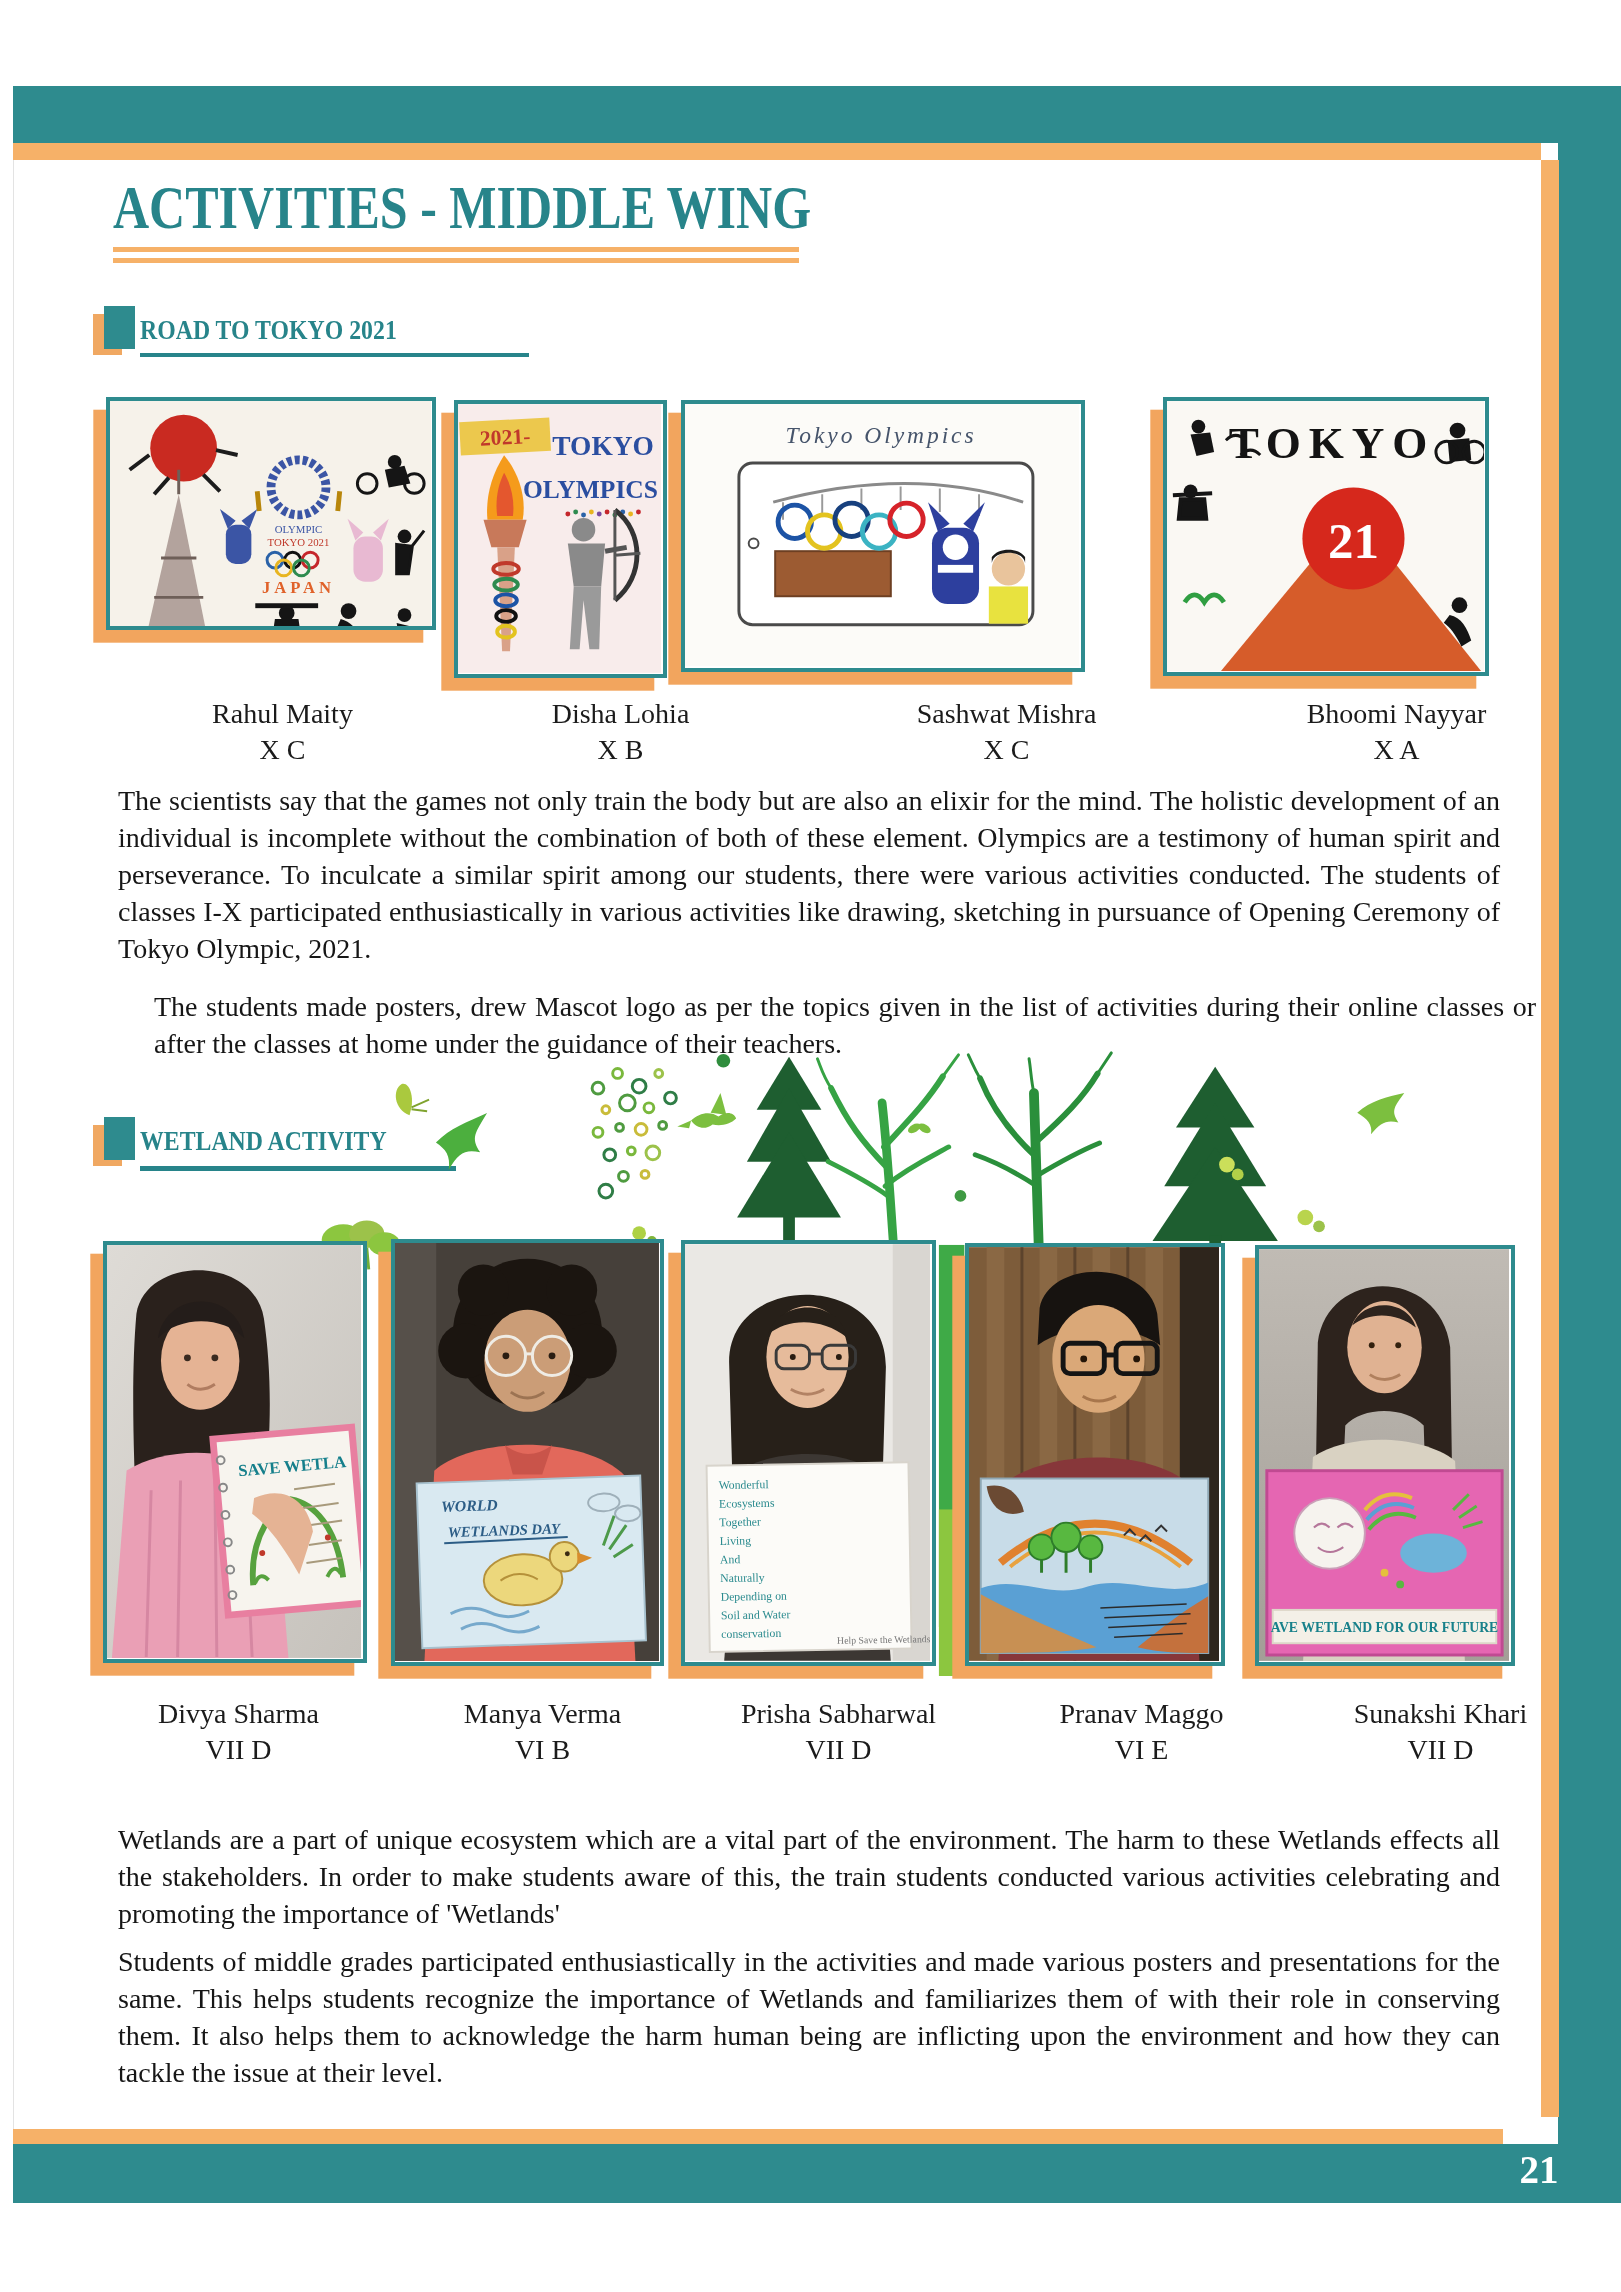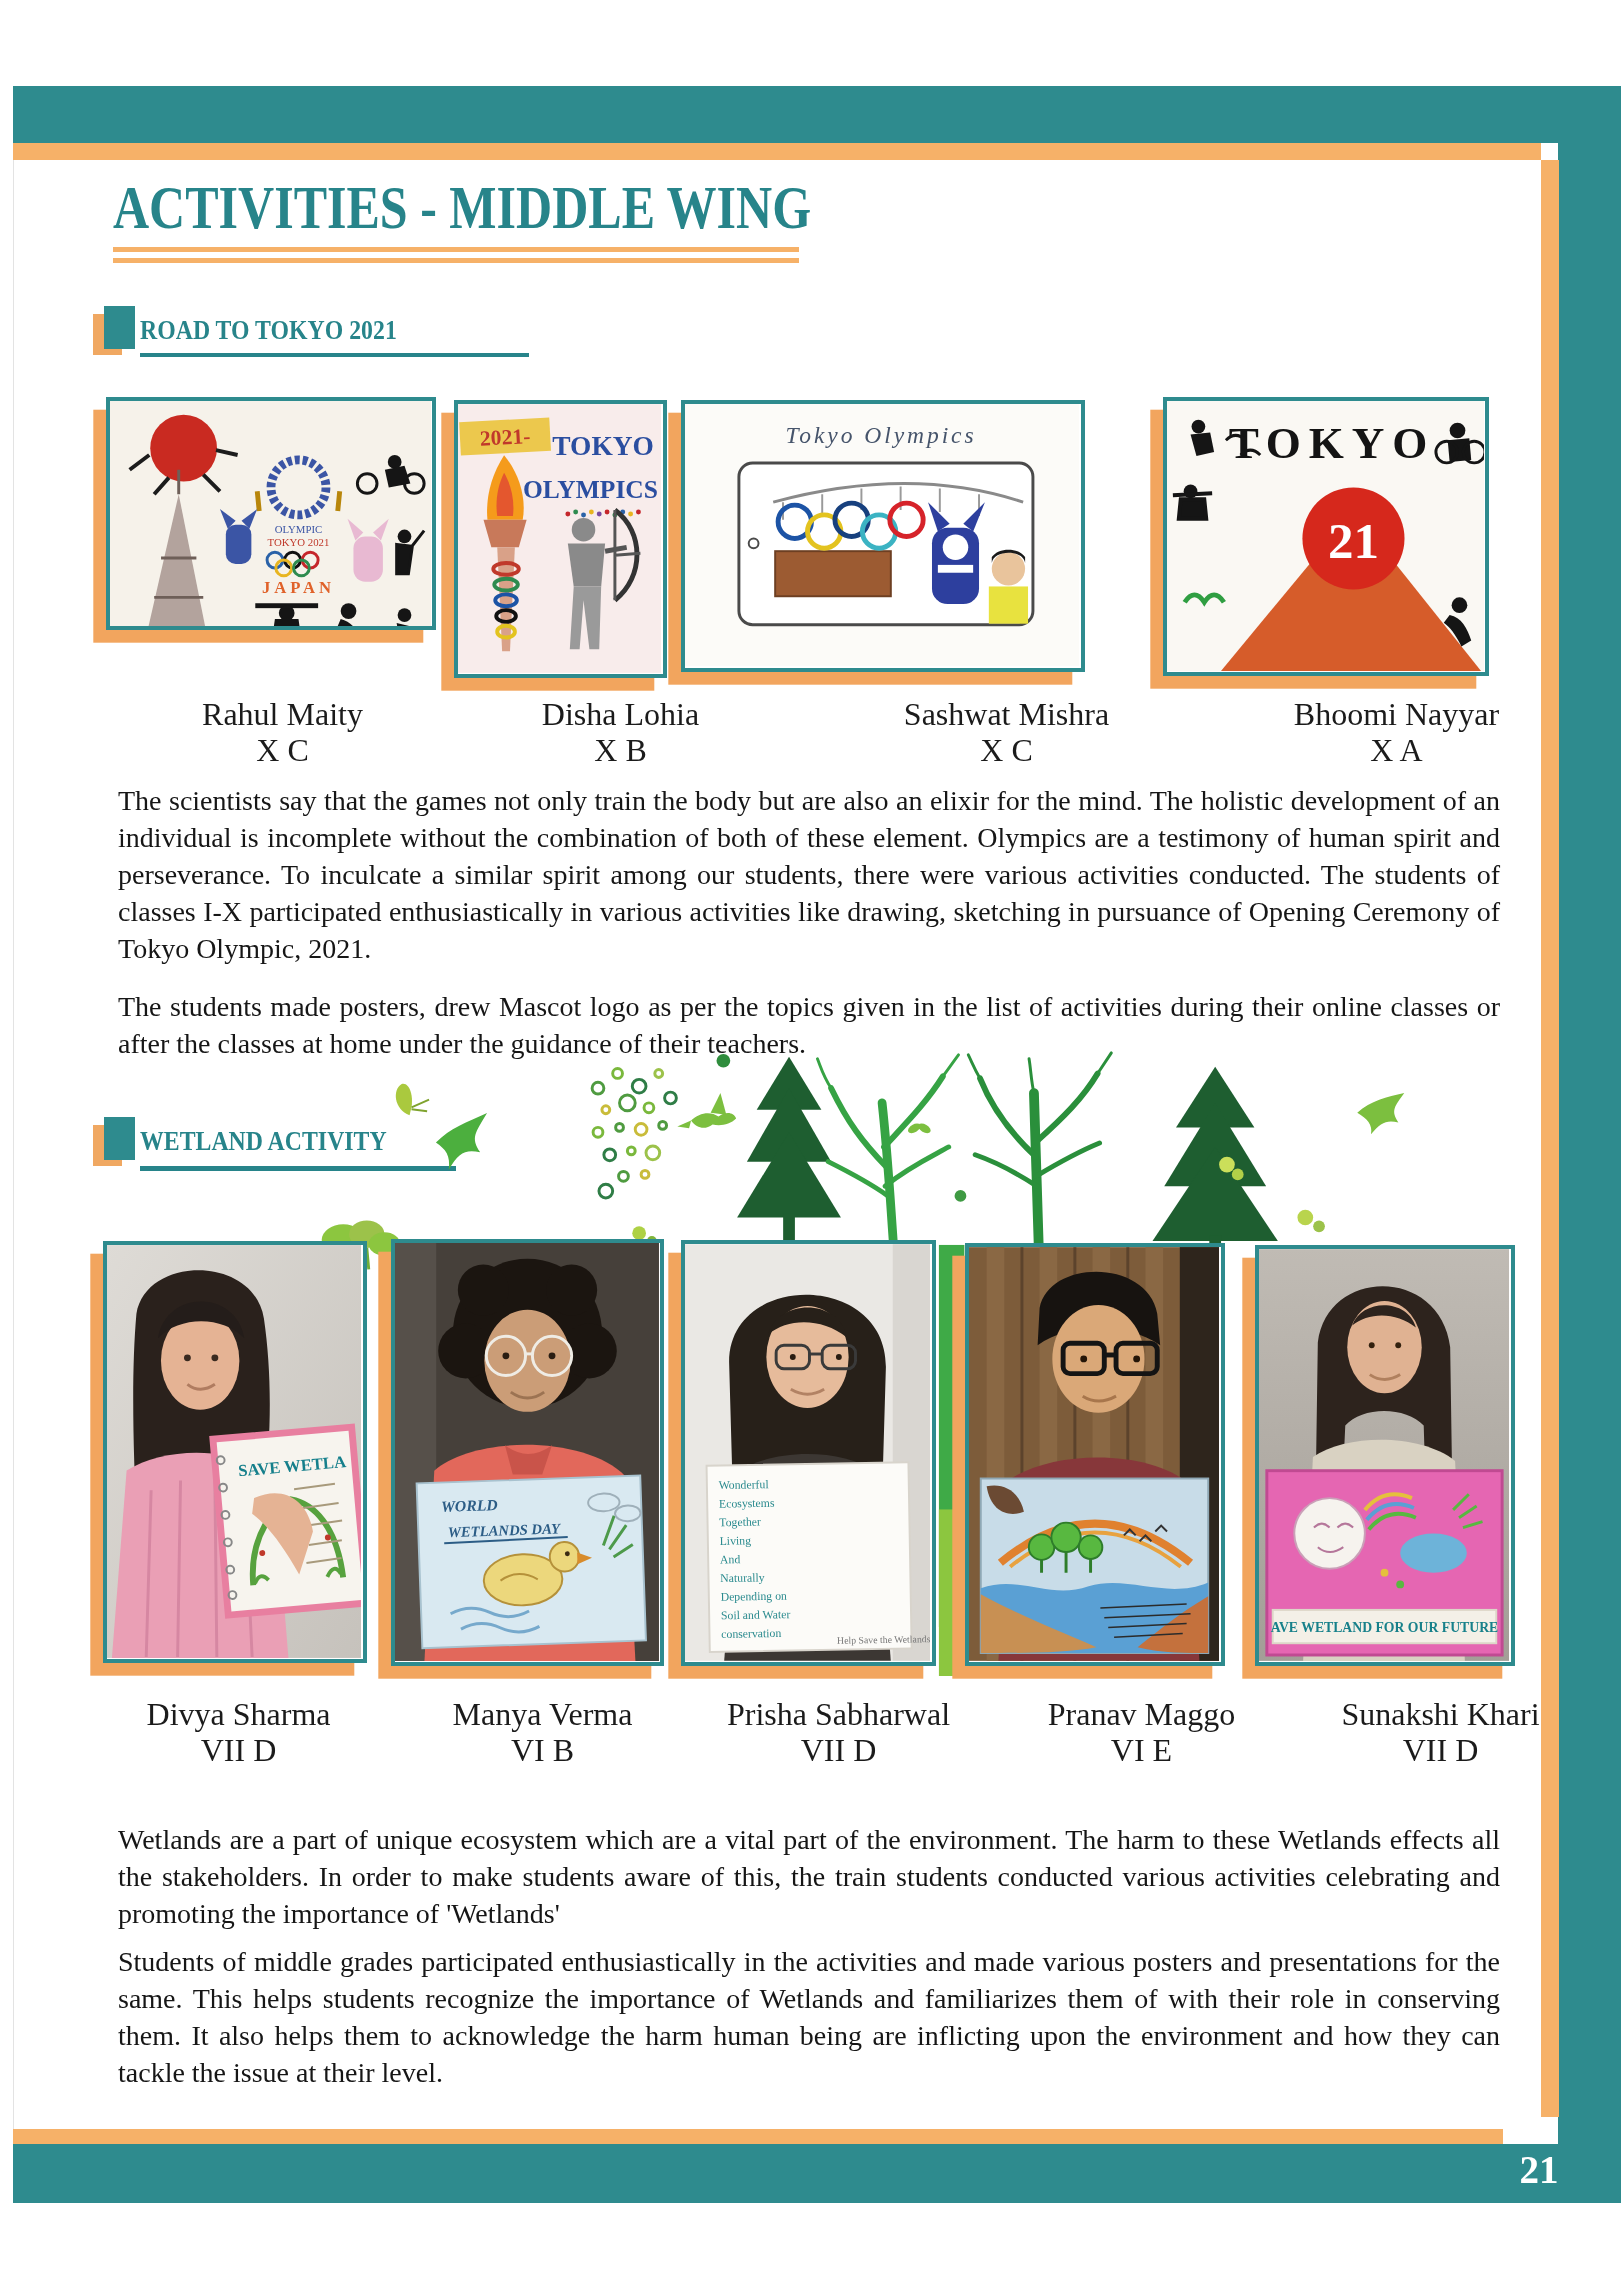--- a/index.html
+++ b/index.html
@@ -12,21 +12,21 @@
   .title .sq{display:inline-block;transform:scaleX(0.82);transform-origin:left;letter-spacing:0px;}
   .rule{position:absolute;background:#F6B168;height:4.9px;}
   .sec-h{position:absolute;color:#27848A;font-weight:bold;font-size:28px;line-height:43px;white-space:nowrap;}
   .sec-h .sq{display:inline-block;transform:scaleX(0.85);transform-origin:left;}
   .sec-u{position:absolute;background:#27848A;}
   .mk-o{position:absolute;background:#F0A862;}
   .mk-t{position:absolute;background:#2E8B8E;}
   .frame{position:absolute;border:4.9px solid #2E8B8E;box-shadow:-12.7px 12.7px 0 #F2A55E;
          background:#fff;box-sizing:border-box;overflow:hidden;}
   .frame svg{display:block;}
-  .cap{position:absolute;text-align:center;color:#1b1b1b;font-size:32px;line-height:36px;}
+  .cap{position:absolute;text-align:center;color:#1b1b1b;font-size:28px;line-height:36px;}
   .para{position:absolute;left:118px;width:1382px;font-size:28px;line-height:37px;
         text-align:justify;color:#161616;}
   .pgnum{position:absolute;left:1500px;top:2147px;width:78px;color:#ffffff;
          font-size:39px;font-weight:bold;text-align:center;}
   svg{font-family:"Liberation Serif",serif;}
   .hand{font-style:italic;}
 </style>
 </head>
 <body>
 
@@ -207,21 +207,21 @@
   <div class="cap" style="left:879px;top:696px;width:255px;">
     <div>Sashwat Mishra</div>
     <div>X C</div>
   </div>
   <div class="cap" style="left:1269px;top:696px;width:255px;">
     <div>Bhoomi Nayyar</div>
     <div>X A</div>
   </div>
 
   <div class="para" style="top:782px;">The scientists say that the games not only train the body but are also an elixir for the mind. The holistic development of an individual is incomplete without the combination of both of these element. Olympics are a testimony of human spirit and perseverance. To inculcate a similar spirit among our students, there were various activities conducted. The students of classes I-X participated enthusiastically in various activities like drawing, sketching in pursuance of Opening Ceremony of Tokyo Olympic, 2021.</div>
-  <div class="para" style="top:988px;">The students made posters, drew Mascot logo as per the topics given in the list of activities during their online classes or after the classes at home under the guidance of their teachers.</div>
+  <div class="para" style="top:988px;margin-left:36px;">The students made posters, drew Mascot logo as per the topics given in the list of activities during their online classes or after the classes at home under the guidance of their teachers.</div>
 
   <svg class="abs" style="left:294px;top:1049px;" width="1137" height="627" viewBox="0 0 1160 640">
     <g fill="none" stroke-width="3">
       <circle cx="310" cy="40" r="6" stroke="#4f9b40"></circle>
         <circle cx="330" cy="25" r="5" stroke="#7ab83c"></circle>
       <circle cx="352" cy="38" r="7" stroke="#2f7d46"></circle>
         <circle cx="372" cy="25" r="4" stroke="#9cc24a"></circle>
       <circle cx="318" cy="62" r="4" stroke="#c9bc3a"></circle>
         <circle cx="340" cy="55" r="8" stroke="#4f9b40"></circle>
       <circle cx="362" cy="60" r="5" stroke="#7ab83c"></circle>

